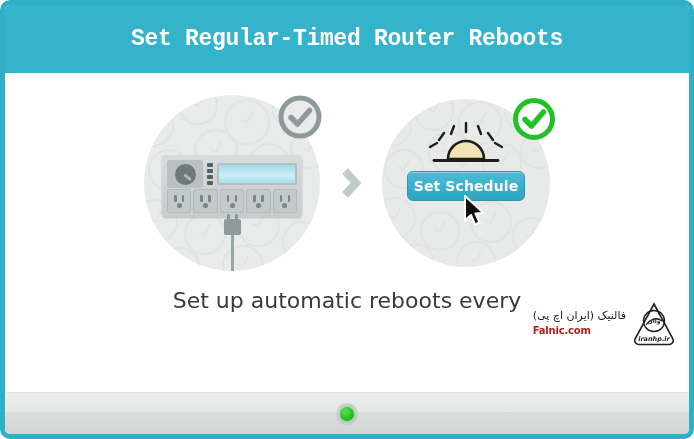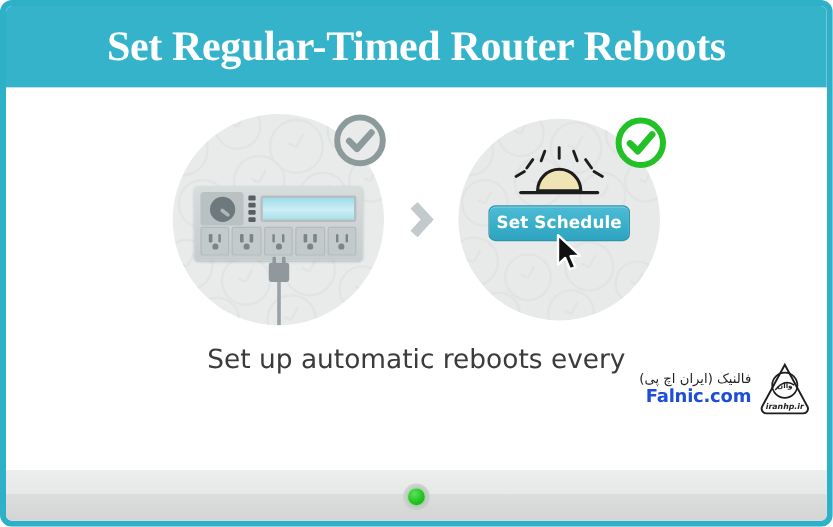--- a/index.html
+++ b/index.html
@@ -20,24 +20,24 @@
   }
   
   .header{
     position:absolute;left:0;top:0;right:0;
     height:68px;
     background:#35b3cb;
     display:flex;align-items:center;justify-content:center;
   }
   .header-title{
     color:#ffffff;
-    font-size:35px;
+    font-size:23px;
     font-weight:bold;
     letter-spacing:-0.3px;
-    font-family:Liberation Serif, serif;
+    font-family:Liberation Mono, monospace;
     text-align:center;
     white-space:nowrap;
   }
   
   .stage{
     position:absolute;left:0;top:68px;right:0;bottom:41px;
     background:#ffffff;
   }
   .panels{
     position:absolute;left:0;top:10px;width:100%;
@@ -188,28 +188,28 @@
     font-size:22px;
     line-height:31px;
     font-family:"DejaVu Sans", sans-serif;
   }
   .caption div{display:block;}
   
   .watermark{
     position:absolute;right:12px;bottom:46px;
     display:flex;align-items:center;gap:5px;
   }
-  .wm-text{text-align:right;}
+  .wm-text{text-align:left;}
   .wm-fa{
     font-size:11px;color:#1d1d1d;direction:rtl;
     font-family:"DejaVu Sans", sans-serif;
     line-height:13px;white-space:nowrap;
   }
   .wm-en{
-    font-size:15px;font-weight:bold;color:#1d4ed8;
+    font-size:10px;font-weight:bold;color:#b91c1c;
     font-family:"DejaVu Sans", sans-serif;
     line-height:17px;letter-spacing:-.2px;
   }
   .wm-logo{width:46px;height:46px;font-weight:bold;}
   
   .bottombar{
     position:absolute;left:0;right:0;bottom:0;
     height:41px;
     background:linear-gradient(180deg,#eceded 0%,#e7e8e8 45%,#dcdedd 46%,#d3d5d5 100%);
     border-top:1px solid #e3e4e4;

